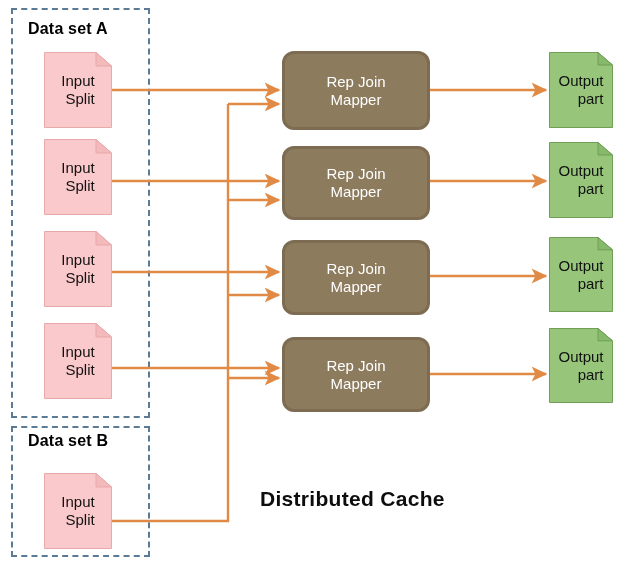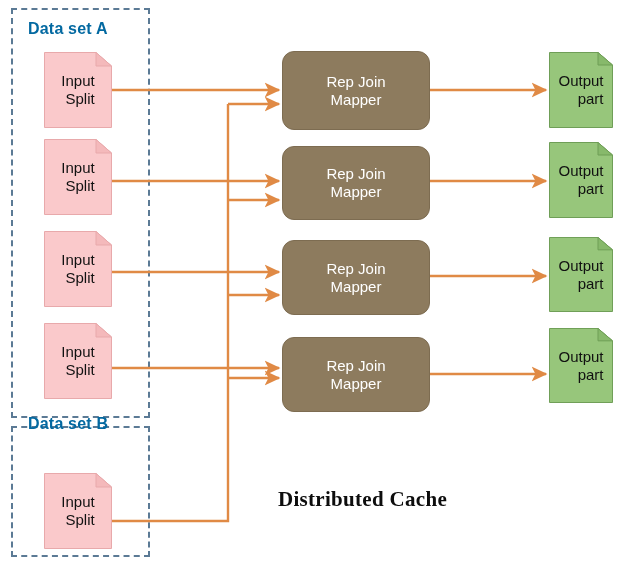--- a/index.html
+++ b/index.html
@@ -28,21 +28,21 @@
   .group-box {
     position: absolute;
     border: 2px dashed #5b7a95;
     box-sizing: border-box;
     background: transparent;
   }
   .group-label {
     position: absolute;
     font-weight: bold;
     font-size: 16px;
-    color: #0369a1;
+    color: #000000;
     letter-spacing: 0.2px;
     white-space: nowrap;
   }
   .doc {
     position: absolute;
     box-sizing: border-box;
     display: flex;
     align-items: center;
     justify-content: center;
   }
@@ -59,21 +59,21 @@
     text-align: right;
     font-size: 15px;
     line-height: 1.18;
     color: #111111;
     white-space: pre-line;
   }
   .mapper {
     position: absolute;
     box-sizing: border-box;
     background: #8d7b5e;
-    border: 1px solid #404040;
+    border: 3px solid #404040;
     border-radius: 12px;
     display: flex;
     align-items: center;
     justify-content: center;
     color: #ffffff;
     font-size: 15px;
     line-height: 1.2;
     text-align: center;
     white-space: pre-line;
   }
@@ -88,21 +88,21 @@
 </style>
 </head>
 <body>
 
 <div id="canvas">
 
   <div class="group-box" id="group-0" style="left: 11px; top: 8px; width: 139px; height: 410px; border-color: rgb(91, 122, 149);"></div>
   <div class="group-label" id="group-label-0" style="left: 28px; top: 20px;">Data set A</div>
 
   <div class="group-box" id="group-1" style="left: 11px; top: 426px; width: 139px; height: 131px; border-color: rgb(91, 122, 149);"></div>
-  <div class="group-label" id="group-label-1" style="left: 28px; top: 415px;">Data set B</div>
+  <div class="group-label" id="group-label-1" style="left: 28px; top: 432px;">Data set B</div>
 
   <svg id="wires" viewBox="0 0 629 576" xmlns="http://www.w3.org/2000/svg">
       <defs>
         <marker id="ah" markerWidth="7" markerHeight="7" refX="6" refY="3.5" orient="auto" markerUnits="strokeWidth">
           <path d="M0,0.4 L6.6,3.5 L0,6.6 L1.6,3.5 Z" fill="#e08a45"></path>
         </marker>
       </defs>
       <path d="M112,90 H279" fill="none" stroke="#e08a45" stroke-width="2.4" stroke-linecap="butt" stroke-linejoin="miter" marker-end="url(#ah)"></path>
       <path d="M112,181 H279" fill="none" stroke="#e08a45" stroke-width="2.4" stroke-linecap="butt" stroke-linejoin="miter" marker-end="url(#ah)"></path>
       <path d="M112,272 H279" fill="none" stroke="#e08a45" stroke-width="2.4" stroke-linecap="butt" stroke-linejoin="miter" marker-end="url(#ah)"></path>
@@ -201,15 +201,15 @@
 
   <div class="doc" id="output-3" style="left: 549px; top: 328px; width: 64px; height: 75px;">
     <svg class="doc-shape" viewBox="0 0 64 76" preserveAspectRatio="none">
       <path d="M0.5,0.5 H49 L63.5,13 V75.5 H0.5 Z" fill="#97c67b" stroke="#6f9e57" stroke-width="1"></path>
       <path d="M49,0.5 L63.5,13 H49 Z" fill="#87b96b" stroke="#6f9e57" stroke-width="1"></path>
     </svg>
     <span class="doc-text">Output
 part</span>
   </div>
 
-  <div class="cache-label" id="cache-label" style="left: 278px; top: 487px; font-family: Liberation Serif, serif;">Distributed Cache</div>
+  <div class="cache-label" id="cache-label" style="left: 260px; top: 487px;">Distributed Cache</div>
 
 </div>
 
 </body></html>

